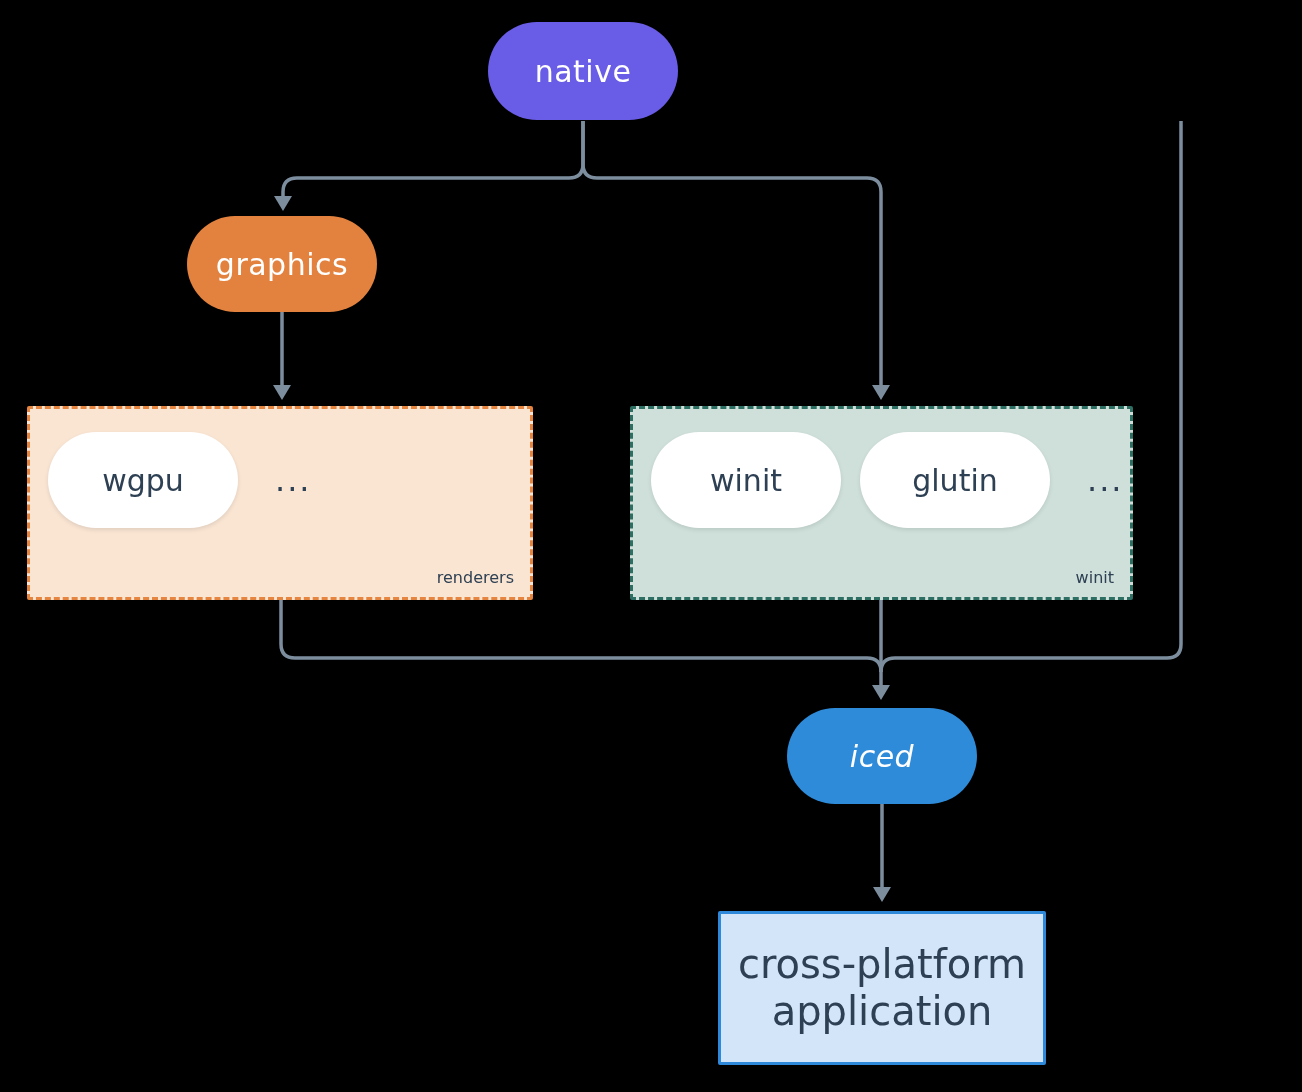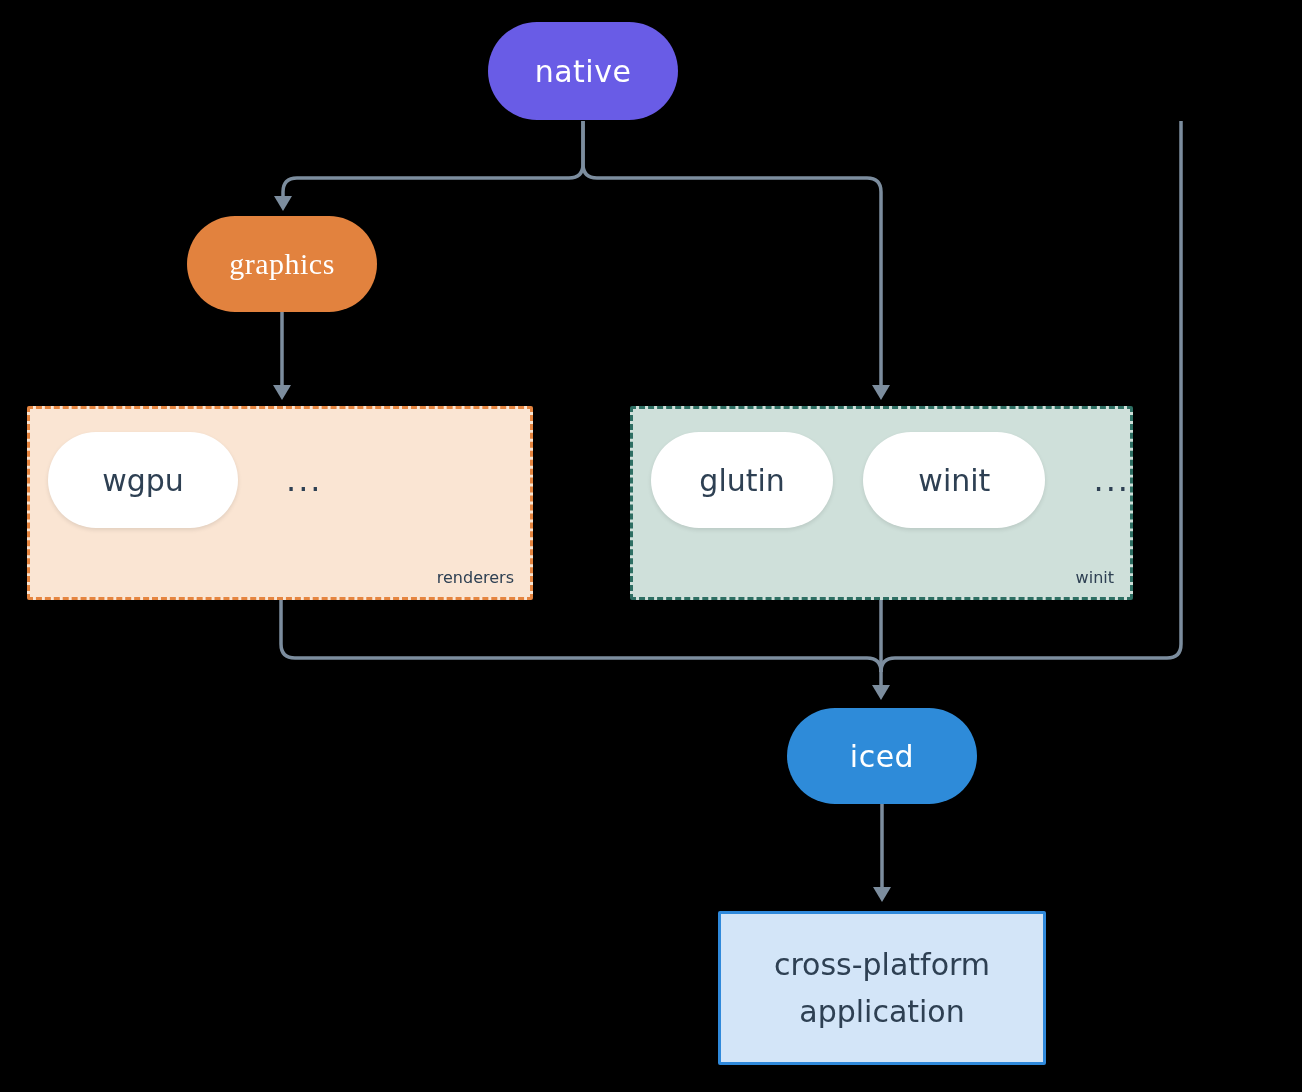--- a/index.html
+++ b/index.html
@@ -30,41 +30,41 @@
   .pill {
     position: absolute;
     display: flex;
     align-items: center;
     justify-content: center;
     border-radius: 50px;
     font-size: 30px;
     letter-spacing: 0.5px;
   }
   .pill-native, .pill-web { background: var(--purple); color: var(--text_light); }
-  .pill-graphics { background: var(--orange); color: var(--text_light); font-family: Liberation Serif, serif; }
-  .pill-iced { background: var(--blue); color: var(--text_light); }
+  .pill-graphics { background: var(--orange); color: var(--text_light); }
+  .pill-iced { background: var(--blue); color: var(--text_light); font-style: italic; }
 
   .group-box {
     position: absolute;
     border-radius: 2px;
   }
   .group-box.renderers {
     background: var(--renderers_bg);
     border: 3px dashed var(--renderers_border);
   }
   .group-box.shells {
     background: var(--shells_bg);
     border: 3px dashed var(--shells_border);
   }
   .group-items {
     display: flex;
     align-items: flex-start;
     padding-top: 23px;
     padding-left: 18px;
-    gap: 30px;
+    gap: 19px;
   }
   .white-pill {
     width: 190px;
     height: 96px;
     background: #ffffff;
     border-radius: 48px;
     display: flex;
     align-items: center;
     justify-content: center;
     font-size: 30px;
@@ -91,21 +91,21 @@
     left: 718px; top: 911px;
     width: 328px; height: 154px;
     background: var(--app_bg);
     border: 3px solid var(--app_border);
     border-radius: 2px;
     display: flex;
     align-items: center;
     justify-content: center;
     text-align: center;
     color: var(--text_dark);
-    font-size: 30px;
+    font-size: 40px;
     line-height: 47px;
     padding: 0 14px;
   }
 
   
   .pill-native   { left: 488px;  top: 22px;  width: 190px; height: 98px; }
   .pill-web      { left: 1086px; top: 22px;  width: 190px; height: 98px; }
   .pill-graphics { left: 187px;  top: 216px; width: 190px; height: 96px; }
   .pill-iced     { left: 787px;  top: 708px; width: 190px; height: 96px; }
   .group-box.renderers { left: 27px;  top: 406px; width: 506px; height: 194px; }
@@ -160,24 +160,24 @@
         <span>wgpu</span>
       </div>
       <div class="ellipsis">...</div>
     </div>
     <div class="group-label">renderers</div>
   </div>
 
   <div class="group-box shells">
     <div class="group-items">
       <div class="white-pill">
-        <span>glutin</span>
+        <span>winit</span>
       </div>
       <div class="white-pill">
-        <span>winit</span>
+        <span>glutin</span>
       </div>
       <div class="ellipsis">...</div>
     </div>
     <div class="group-label">winit</div>
   </div>
 
   <div class="pill pill-iced">
     <span>iced</span>
   </div>
 

